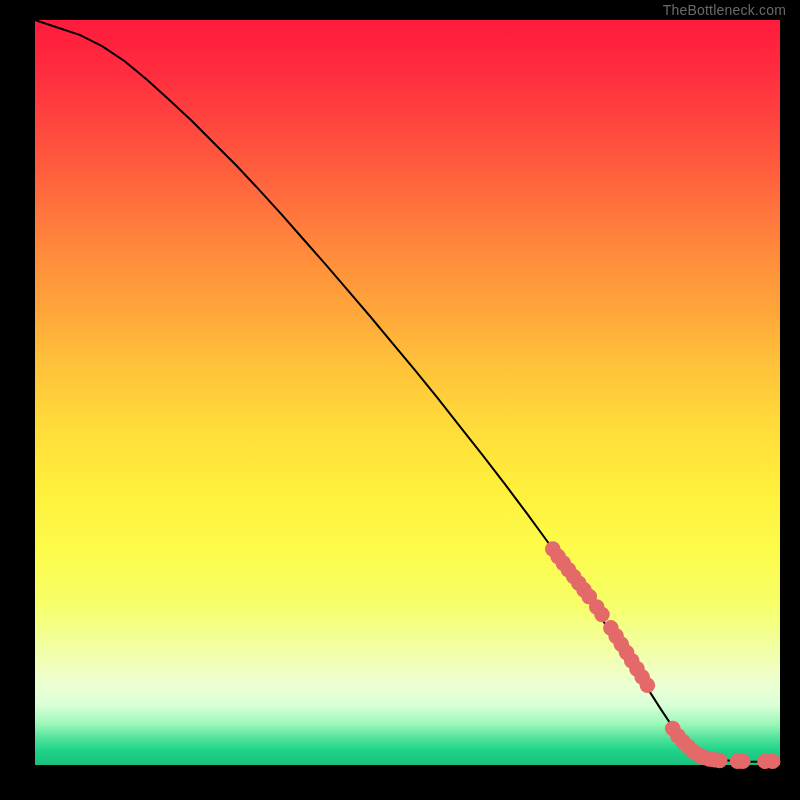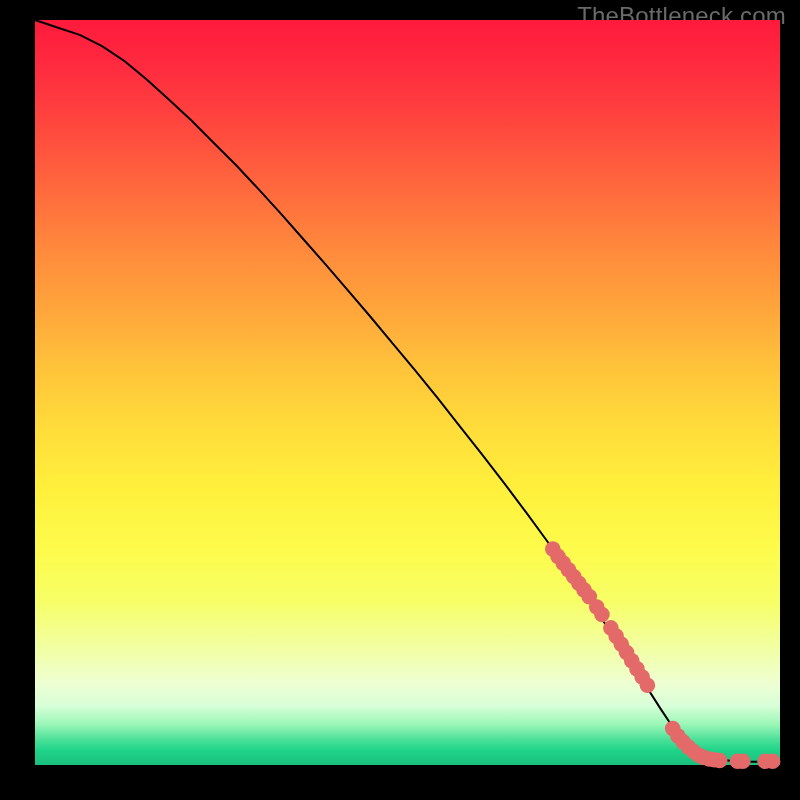--- a/index.html
+++ b/index.html
@@ -43,21 +43,21 @@
       #4fe19a 96.5%,
       #1fd489 98%,
       #1abf7d 100%
     );
   }
   .watermark {
     position: absolute;
     top: 2px;
     right: 14px;
     color: #6a6a6a;
-    font-size: 24px;
+    font-size: 14px;
     font-weight: 500;
     letter-spacing: 0.2px;
     user-select: none;
   }
   svg.curve {
     position: absolute;
     left: 0;
     top: 0;
     width: 745px;
     height: 745px;

